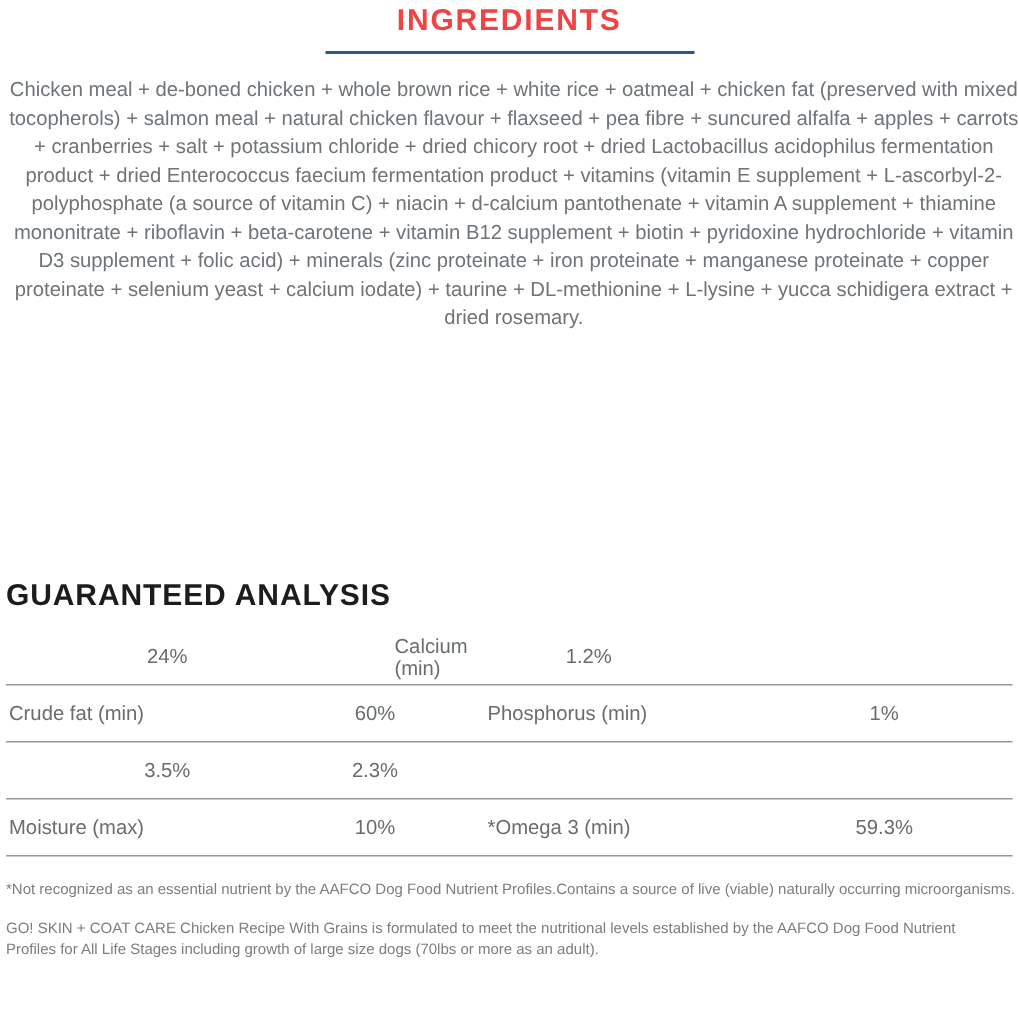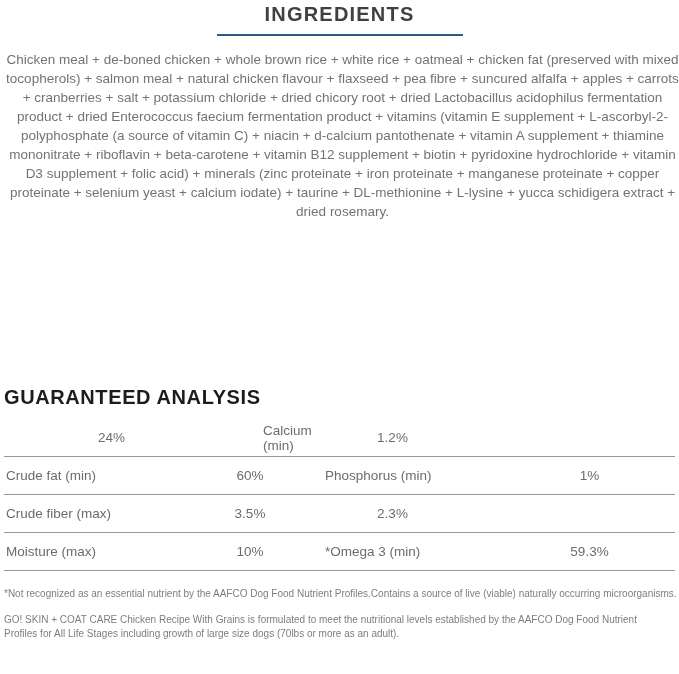--- a/index.html
+++ b/index.html
@@ -23,21 +23,21 @@
     left: 0;
     width: 679px;
     text-align: center;
   }
   .ingredients-heading {
     margin: 0;
     padding-top: 3px;
     font-size: 20px;
     font-weight: 800;
     letter-spacing: 1.2px;
-    color: #404040;
+    color: #ef4444;
   }
   .heading-rule {
     width: 246px;
     height: 2px;
     margin: 8px auto 0 auto;
     background: #2e5984;
     border: none;
   }
   .ingredients-text {
     margin: 14px 0 0 6px;
@@ -133,21 +133,20 @@
       </div>
 
       <div class="ga-row">
         <span class="ga-label-left">Crude fat (min)</span>
         <span class="ga-value-left">60%</span>
         <span class="ga-label-right">Phosphorus (min)</span>
         <span class="ga-value-right">1%</span>
       </div>
 
       <div class="ga-row">
-        <span class="ga-label-left">Crude fiber (max)</span>
         <span class="ga-value-left">3.5%</span>
         <span class="ga-value-right">2.3%</span>
       </div>
 
       <div class="ga-row">
         <span class="ga-label-left">Moisture (max)</span>
         <span class="ga-value-left">10%</span>
         <span class="ga-label-right">*Omega 3 (min)</span>
         <span class="ga-value-right">59.3%</span>
       </div>

